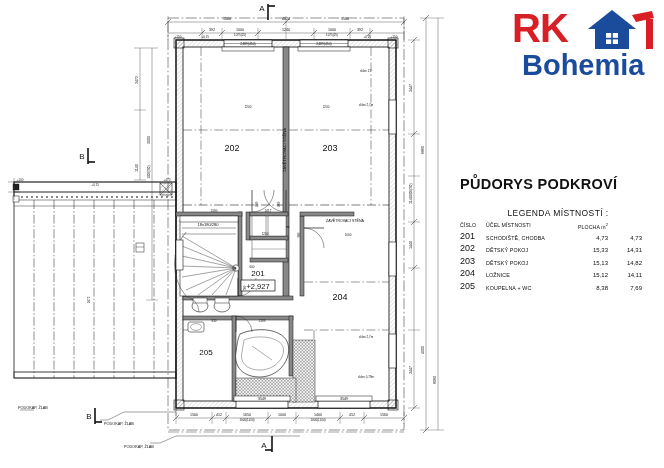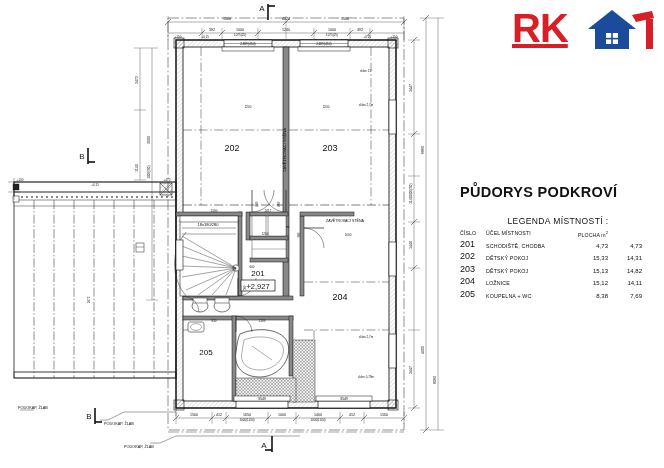--- a/index.html
+++ b/index.html
@@ -27,21 +27,20 @@
   #logo .rk {
     position: absolute;
     left: 0px;
     top: 2px;
     font-size: 40px;
     font-weight: bold;
     color: #d81f26;
     letter-spacing: -1px;
     line-height: 40px;
     font-family: "Liberation Sans", sans-serif;
-    text-decoration: underline;
   }
   #logo .bohemia {
     position: absolute;
     left: 10px;
     top: 44px;
     font-size: 29px;
     font-weight: bold;
     color: #1b4b9b;
     line-height: 30px;
     font-family: "Liberation Sans", sans-serif;
@@ -51,21 +50,21 @@
     left: 74px;
     top: 3px;
     width: 72px;
     height: 42px;
   }
 
   
   #panel {
     position: absolute;
     left: 460px;
-    top: 184px;
+    top: 176px;
     width: 196px;
   }
   #panel .title {
     font-size: 14.5px;
     font-weight: bold;
     letter-spacing: 0.3px;
     color: #111;
     margin-bottom: 16px;
     font-family: "Liberation Sans", sans-serif;
   }
@@ -556,20 +555,21 @@
       <rect x="60" y="10" width="7" height="30" fill="#d81f26"></rect>
 
       <polygon points="26,20 2,20 26,1 50,20" fill="#1b4b9b"></polygon>
       <rect x="9" y="20" width="34" height="20" fill="#1b4b9b"></rect>
 
       <rect x="20" y="24" width="12" height="11" fill="#ffffff"></rect>
       <rect x="25.2" y="24" width="1.6" height="11" fill="#1b4b9b"></rect>
       <rect x="20" y="28.8" width="12" height="1.6" fill="#1b4b9b"></rect>
     </svg>
   </div>
+  <div class="bohemia">Bohemia</div>
 </div>
 
 <div id="panel">
   <div class="title">PŮDORYS PODKROVÍ</div>
   <div class="legend-title">LEGENDA MÍSTNOSTÍ :</div>
 
   <table id="legend-table">
     <thead>
       <tr>
         <th>ČÍSLO</th>

